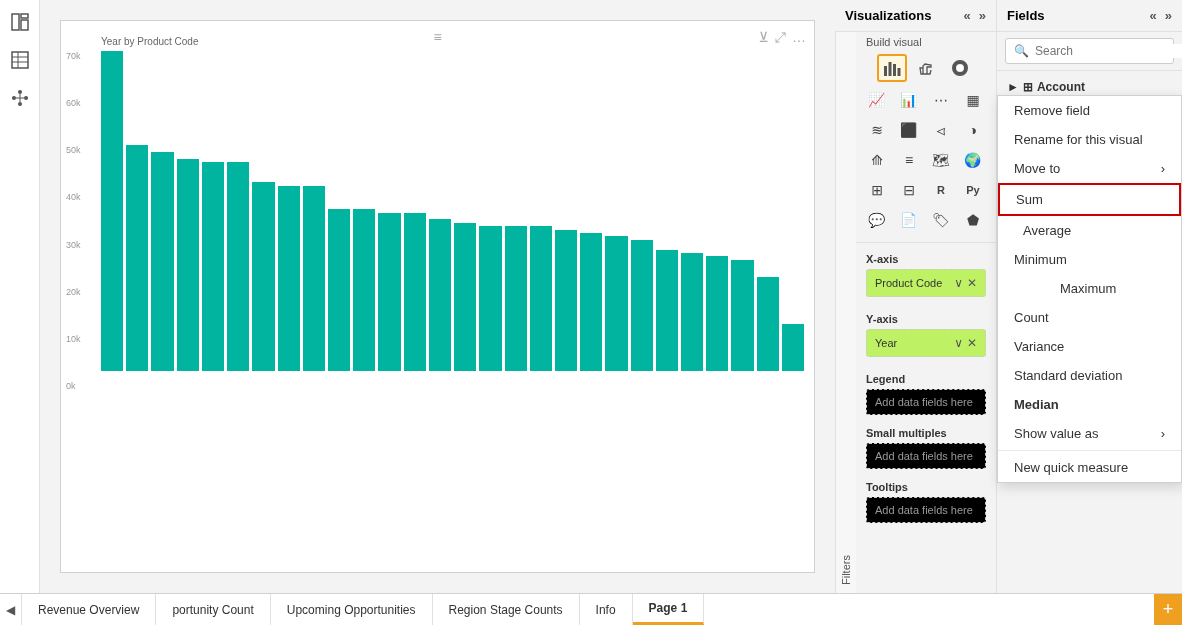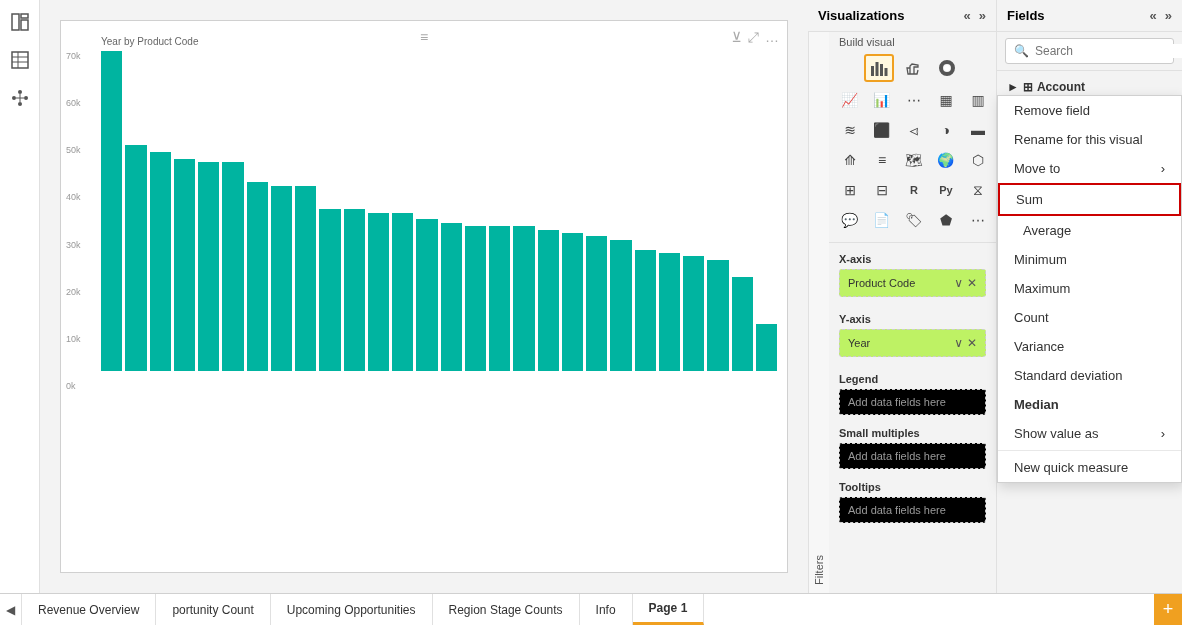--- a/index.html
+++ b/index.html
@@ -17,21 +17,21 @@
     .chart-title { font-size: 10px; color: #666; margin-bottom: 4px; }
     .chart-inner { width: 100%; height: 100%; position: relative; display: flex; flex-direction: column; }
     .bars-area { display: flex; align-items: flex-end; height: 340px; gap: 3px; padding-bottom: 20px; }
     .bar { background: #00b4a0; flex: 1; min-width: 12px; cursor: pointer; transition: opacity 0.2s; }
     .y-axis-labels { position: absolute; left: -35px; top: 0; height: 340px; display: flex; flex-direction: column-reverse; justify-content: space-between; }
     .y-label { font-size: 9px; color: #999; }
     .chart-icons { position: absolute; top: 8px; right: 8px; display: flex; gap: 6px; color: #aaa; font-size: 14px; }
     .chart-menu { position: absolute; top: 8px; left: 50%; transform: translateX(-50%); color: #aaa; font-size: 14px; }
 
     
-    .viz-panel { width: 189px; border-right: 1px solid #e0e0e0; display: flex; flex-direction: column; }
+    .viz-panel { width: 162px; border-right: 1px solid #e0e0e0; display: flex; flex-direction: column; }
     .panel-header { display: flex; align-items: center; justify-content: space-between; padding: 8px 10px; border-bottom: 1px solid #e0e0e0; font-weight: 600; font-size: 13px; }
     .panel-header-icons { display: flex; gap: 8px; color: #555; }
     .viz-icon-btn { width: 30px; height: 28px; border: 1px solid transparent; border-radius: 3px; display: flex; align-items: center; justify-content: center; cursor: pointer; color: #444; font-size: 14px; }
     .build-visual-label { font-size: 11px; color: #555; padding: 4px 10px 2px; font-weight: 500; }
     .viz-section-divider { border: none; border-top: 1px solid #e0e0e0; margin: 4px 0; }
     .viz-field-section { padding: 6px 10px; }
     .viz-field-label { font-size: 11px; color: #333; font-weight: 600; margin-bottom: 4px; }
     .viz-field-box { border: 1px dashed #ccc; border-radius: 3px; padding: 6px 8px; font-size: 11px; color: #333; display: flex; align-items: center; justify-content: space-between; background: #bef264; margin-bottom: 4px; }
     .viz-field-box-empty { border: 1px dashed #ccc; border-radius: 3px; padding: 6px 8px; font-size: 11px; color: #999; background: #000000; }
     .viz-field-actions { display: flex; gap: 4px; color: #555; font-size: 12px; }
@@ -306,21 +306,21 @@
           <span>Move to</span>
           <span>›</span>
         </div>
         <div class="context-menu-item active">Sum</div>
         <div class="context-menu-item" style="display: flex; align-items: center; justify-content: space-between; padding-left: 25px;">
           <span>Average</span>
         </div>
         <div class="context-menu-item" style="display: flex; align-items: center; justify-content: space-between;">
           <span>Minimum</span>
         </div>
-        <div class="context-menu-item" style="display: flex; align-items: center; justify-content: space-between;">
+        <div class="context-menu-item" style="display: flex; align-items: center; justify-content: space-between; margin-left: 46px;">
           <span>Maximum</span>
         </div>
         <div class="context-menu-item" style="display: flex; align-items: center; justify-content: space-between;">
           <span>Count</span>
         </div>
         <div class="context-menu-item" style="display: flex; align-items: center; justify-content: space-between;">
           <span>Variance</span>
         </div>
         <div class="context-menu-item" style="display: flex; align-items: center; justify-content: space-between;">
           <span>Standard deviation</span>

